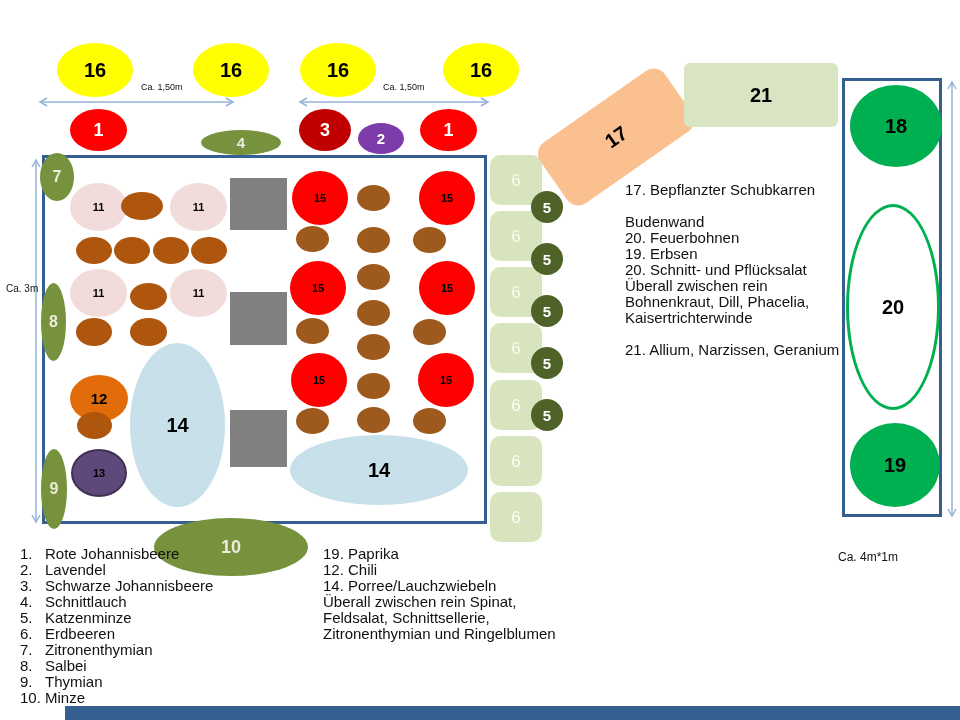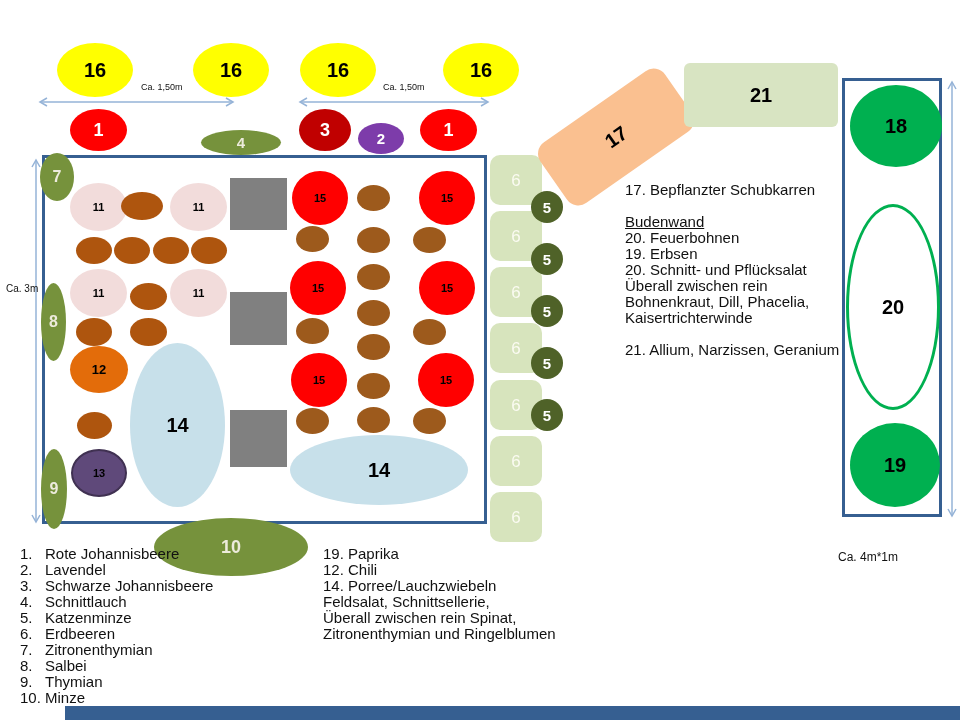--- a/index.html
+++ b/index.html
@@ -6,21 +6,21 @@
   #stage{position:relative;width:960px;height:720px;background:#ffffff;overflow:hidden;
          font-family:"Liberation Sans",sans-serif;color:#111;}
   .sh{position:absolute;display:flex;align-items:center;justify-content:center;
       font-weight:bold;box-sizing:border-box;line-height:1;}
   .ell{border-radius:50%;}
   #arrow-svg{position:absolute;left:0;top:0;width:960px;height:720px;pointer-events:none;}
   .mlabel{position:absolute;font-size:9px;color:#111;white-space:nowrap;}
   .tblock{position:absolute;font-size:15px;line-height:16px;white-space:nowrap;}
   .tline{white-space:nowrap;}
   .num{display:inline-block;width:25px;}
-  .ul{text-decoration:underline;}
+  .ul{}
 </style>
 </head>
 <body>
 
 <div id="stage">
   <svg id="arrow-svg">
     <defs>
       <marker id="ahe" markerWidth="10" markerHeight="10" refX="8" refY="5" orient="auto" markerUnits="userSpaceOnUse">
         <path d="M1,1 L8,5 L1,9" fill="none" stroke="#95B3D7" stroke-width="1.5"></path>
       </marker>
@@ -66,21 +66,21 @@
       <div class="sh ell" style="left: 70px; top: 269px; width: 57px; height: 48px; background: rgb(242, 220, 219); color: rgb(0, 0, 0); font-size: 11px;">11</div>
       <div class="sh ell" style="left: 170px; top: 269px; width: 57px; height: 48px; background: rgb(242, 220, 219); color: rgb(0, 0, 0); font-size: 11px;">11</div>
       <div class="sh ell" style="left: 121px; top: 192px; width: 42px; height: 28px; background: rgb(174, 85, 14);"></div>
       <div class="sh ell" style="left: 76px; top: 237px; width: 36px; height: 27px; background: rgb(174, 85, 14);"></div>
       <div class="sh ell" style="left: 114px; top: 237px; width: 36px; height: 27px; background: rgb(174, 85, 14);"></div>
       <div class="sh ell" style="left: 153px; top: 237px; width: 36px; height: 27px; background: rgb(174, 85, 14);"></div>
       <div class="sh ell" style="left: 191px; top: 237px; width: 36px; height: 27px; background: rgb(174, 85, 14);"></div>
       <div class="sh ell" style="left: 130px; top: 283px; width: 37px; height: 27px; background: rgb(174, 85, 14);"></div>
       <div class="sh ell" style="left: 76px; top: 318px; width: 36px; height: 28px; background: rgb(174, 85, 14);"></div>
       <div class="sh ell" style="left: 130px; top: 318px; width: 37px; height: 28px; background: rgb(174, 85, 14);"></div>
-      <div class="sh ell" style="left: 70px; top: 346px; width: 58px; height: 47px; background: rgb(227, 108, 10); color: rgb(0, 0, 0); font-size: 13px;">12</div>
+      <div class="sh ell" style="left: 70px; top: 375px; width: 58px; height: 47px; background: rgb(227, 108, 10); color: rgb(0, 0, 0); font-size: 15px;">12</div>
       <div class="sh ell" style="left: 77px; top: 412px; width: 35px; height: 27px; background: rgb(174, 85, 14);"></div>
       <div class="sh ell" style="left: 71px; top: 449px; width: 56px; height: 48px; background: rgb(95, 73, 122); border: 2px solid rgb(64, 49, 82); color: rgb(0, 0, 0); font-size: 11px;">13</div>
       <div class="sh ell" style="left: 130px; top: 343px; width: 95px; height: 164px; background: rgb(199, 224, 234); color: rgb(0, 0, 0); font-size: 20px;">14</div>
       <div class="sh ell" style="left: 290px; top: 435px; width: 178px; height: 70px; background: rgb(199, 224, 234); color: rgb(0, 0, 0); font-size: 20px;">14</div>
       <div class="sh rect" style="left: 230px; top: 178px; width: 57px; height: 52px; background: rgb(128, 128, 128);"></div>
       <div class="sh rect" style="left: 230px; top: 292px; width: 57px; height: 53px; background: rgb(128, 128, 128);"></div>
       <div class="sh rect" style="left: 230px; top: 410px; width: 57px; height: 57px; background: rgb(128, 128, 128);"></div>
       <div class="sh ell" style="left: 292px; top: 171px; width: 56px; height: 54px; background: rgb(255, 0, 0); color: rgb(0, 0, 0); font-size: 11px;">15</div>
       <div class="sh ell" style="left: 419px; top: 171px; width: 56px; height: 54px; background: rgb(255, 0, 0); color: rgb(0, 0, 0); font-size: 11px;">15</div>
       <div class="sh ell" style="left: 290px; top: 261px; width: 56px; height: 54px; background: rgb(255, 0, 0); color: rgb(0, 0, 0); font-size: 11px;">15</div>
@@ -139,17 +139,17 @@
       <div class="tline"><span class="num">7.</span><span>Zitronenthymian</span></div>
       <div class="tline"><span class="num">8.</span><span>Salbei</span></div>
       <div class="tline"><span class="num">9.</span><span>Thymian</span></div>
       <div class="tline"><span class="num">10.</span><span>Minze</span></div>
     </div>
 
   <div class="tblock" id="legend-right" style="left:323px;top:546px;">
       <div class="tline">19. Paprika</div>
       <div class="tline">12. Chili</div>
       <div class="tline">14. Porree/Lauchzwiebeln</div>
+      <div class="tline">Überall zwischen rein Spinat,</div>
       <div class="tline">Feldsalat, Schnittsellerie,</div>
-      <div class="tline">Überall zwischen rein Spinat,</div>
       <div class="tline">Zitronenthymian und Ringelblumen</div>
     </div>
 </div>
 
 </body></html>

